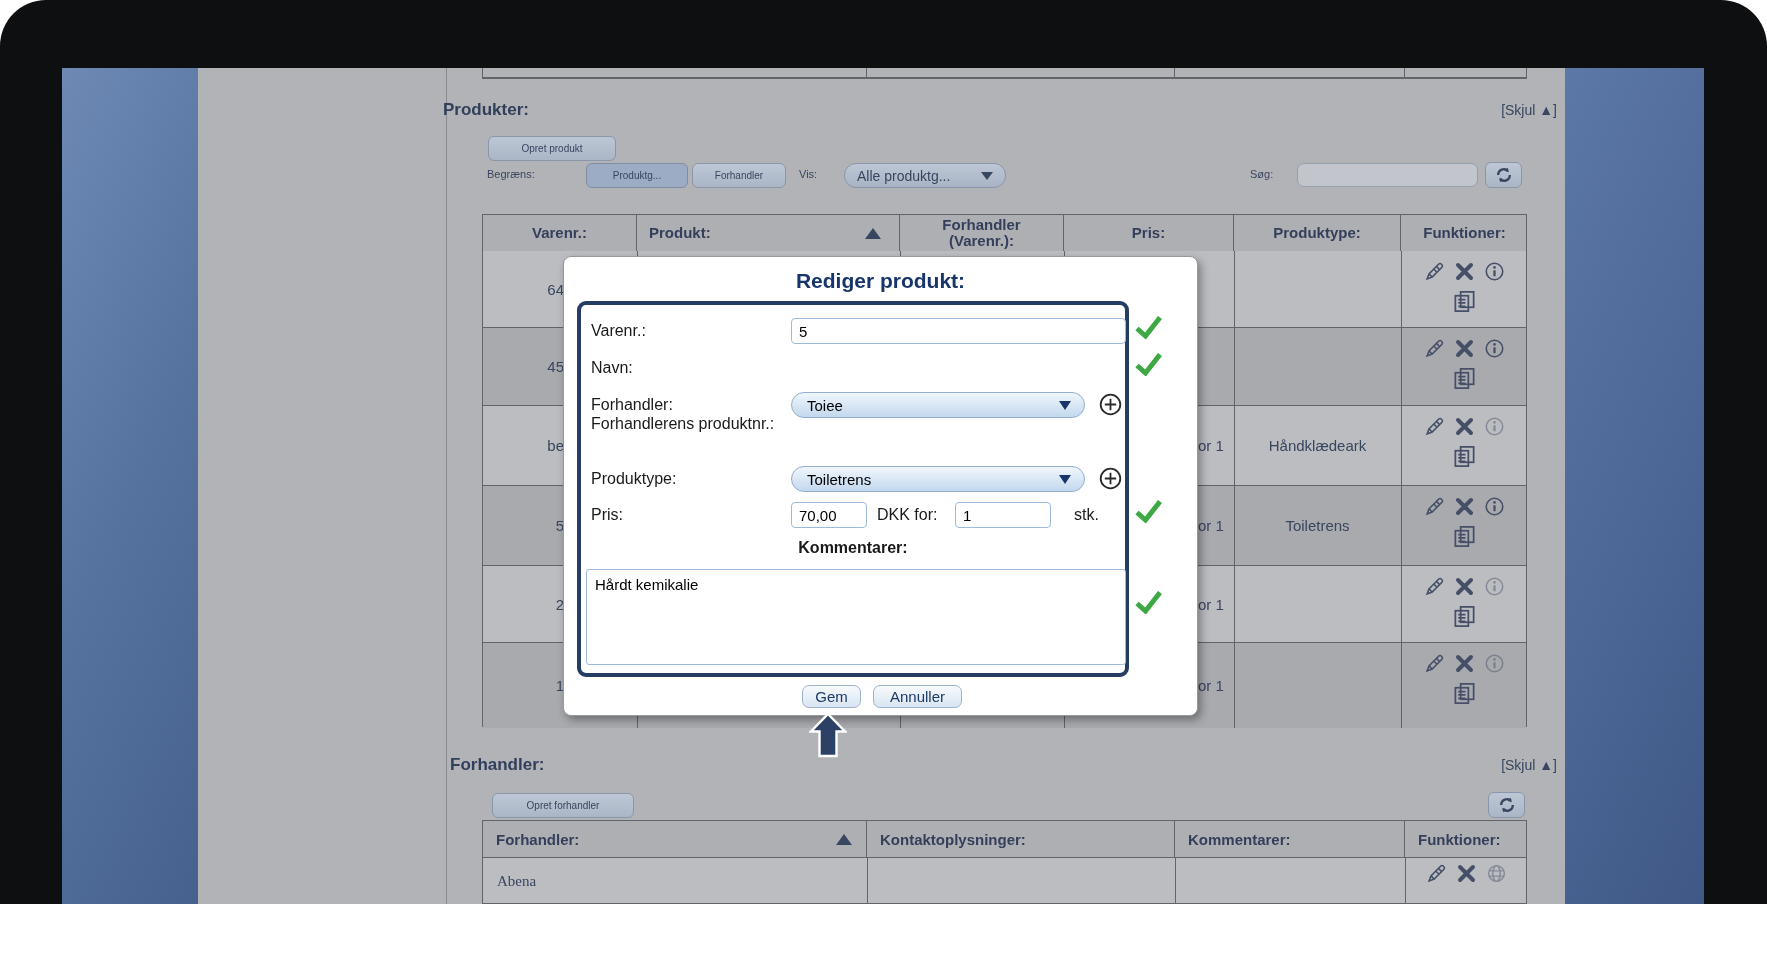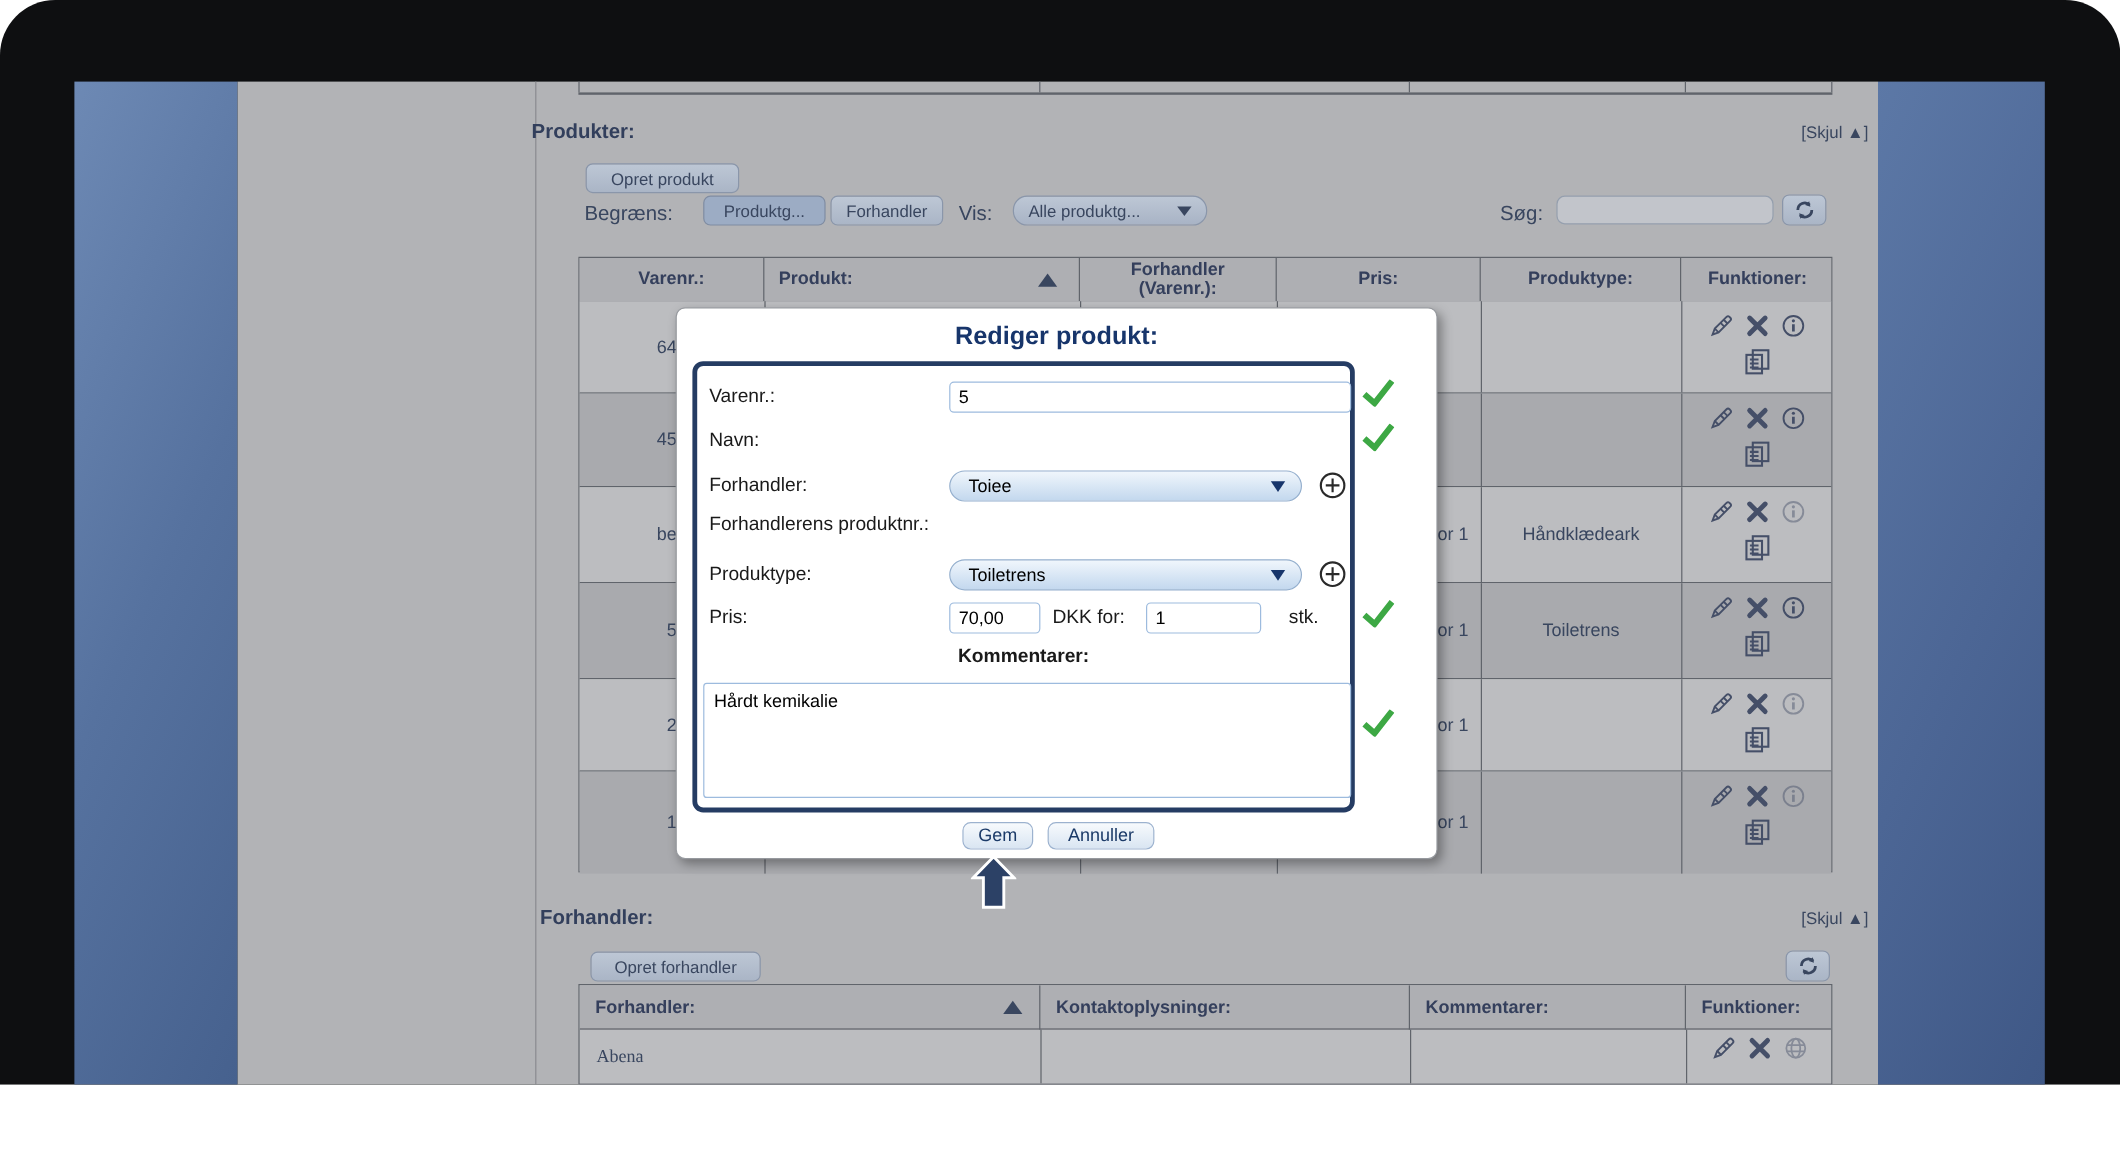--- a/index.html
+++ b/index.html
@@ -6,28 +6,28 @@
   #app{position:relative;width:1767px;height:904px;overflow:hidden;background:#ffffff;}
   .abs{position:absolute;}
 
   
   .frame{left:0;top:0;width:1767px;height:971px;background:#0e0f11;border-radius:46px;}
   .inner-left{left:62px;top:68px;width:136px;height:836px;background:linear-gradient(115deg,#6d89b4 0%,#56729f 50%,#46618e 100%);}
   .inner-right{left:1565px;top:68px;width:139px;height:836px;background:linear-gradient(115deg,#5c78a6 0%,#4c6695 55%,#3f5886 100%);}
   .sheet{left:198px;top:68px;width:1367px;height:836px;background:#b2b3b6;}
   .vline{left:446px;top:68px;width:1px;height:836px;background:#898b90;}
   .btn-dim{box-sizing:border-box;background:linear-gradient(#bdc7d5,#aab5c6);border:1px solid #8a96aa;border-radius:6px;
-    color:#39465f;font-size:14px;display:flex;align-items:center;justify-content:center;cursor:default;}
+    color:#39465f;font-size:10px;display:flex;align-items:center;justify-content:center;cursor:default;}
   .btn-dim.active{background:#9cacc4;border-color:#7f8ca2;}
   .pill-dim{box-sizing:border-box;background:linear-gradient(#bdc7d5,#a8b3c5);border:1px solid #8a96aa;border-radius:12px;
     color:#39465f;font-size:14px;display:flex;align-items:center;padding:0 12px;gap:10px;}
   .input-dim{box-sizing:border-box;background:#c2c5cb;border:1px solid #959fae;border-radius:7px;}
   .sec-title{font-size:17px;font-weight:bold;color:#323f5c;}
   .skjul{font-size:14px;color:#39465f;text-align:right;}
-  .lbl{font-size:17px;color:#39465f;}
+  .lbl{font-size:11px;color:#39465f;}
 
   .caret-dim{width:0;height:0;border-left:6px solid transparent;border-right:6px solid transparent;border-top:8px solid #39465f;}
   .tri-up{width:0;height:0;border-left:8px solid transparent;border-right:8px solid transparent;border-bottom:11px solid #39465f;}
 
   
   .ptable{left:482px;top:214px;width:1045px;height:513px;border:1px solid #60646b;box-sizing:border-box;background:#b2b3b6;}
   .phead{position:absolute;left:0;top:0;width:100%;height:36px;background:#aeafb3;border-bottom:1px solid #60646b;}
   .hcell{position:absolute;top:0;height:100%;box-sizing:border-box;border-right:1px solid #60646b;display:flex;align-items:center;justify-content:center;
     font-size:15px;font-weight:bold;color:#343f5c;text-align:center;line-height:16px;}
   .hcell.last{border-right:none;}
@@ -414,21 +414,21 @@
 
       <div class="flabel" style="top:91px;">Forhandler:</div>
       <div class="fdrop" style="top:87px;">
         <span>Toiee</span>
         <span class="caret"></span>
       </div>
       <svg class="pluscircle" style="left:518px;top:88px;">
           <use href="#i-pluscircle"></use>
         </svg>
 
-      <div class="flabel" style="top:124px;width:190px;">Forhandlerens produktnr.:</div>
+      <div class="flabel" style="top:110px;width:190px;">Forhandlerens produktnr.:</div>
 
       <div class="flabel" style="top:165px;">Produktype:</div>
       <div class="fdrop" style="top:161px;">
         <span>Toiletrens</span>
         <span class="caret"></span>
       </div>
       <svg class="pluscircle" style="left:518px;top:162px;">
           <use href="#i-pluscircle"></use>
         </svg>
 

